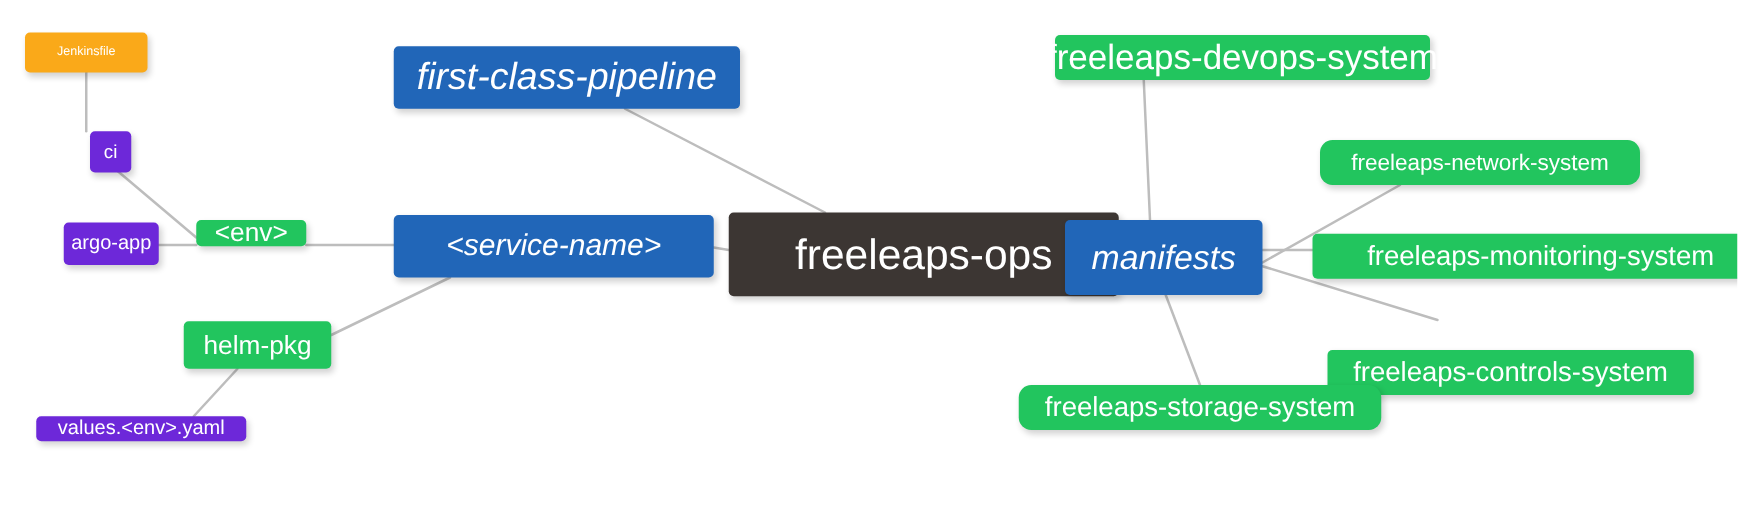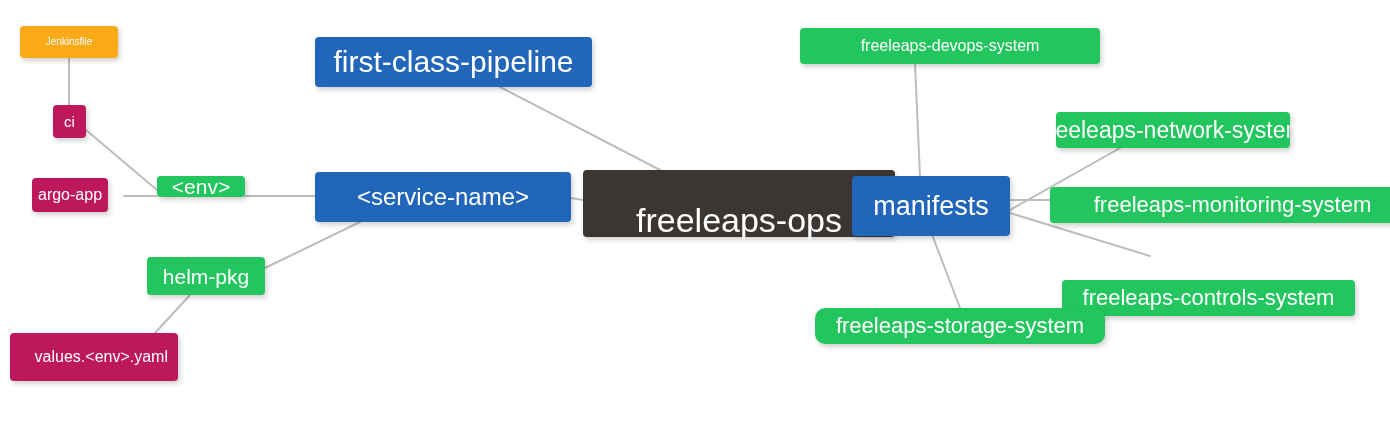--- a/index.html
+++ b/index.html
@@ -39,23 +39,23 @@
     box-shadow: 2px 3px 5px rgba(0,0,0,0.18);
     text-align: center;
     padding: 0 10px;
   }
   .node-label {
     display: block;
     white-space: nowrap;
   }
   
   .t-root   { background: #3c3633; }
-  .t-blue   { background: #2166b8; }
+  .t-blue   { background: #2166b8; font-style: italic; }
   .t-green  { background: #22c55e; }
-  .t-red    { background: #be185d; }
+  .t-red    { background: #6d28d9; margin-left: 19px; }
   .t-orange { background: #faa919; }
 </style>
 </head>
 <body>
 
 <div id="mindmap">
   <svg id="edge-layer" width="1390" height="421" viewBox="0 0 1390 421">
       <line x1="69" y1="58" x2="69" y2="105" stroke="#bdbdbd" stroke-width="2" stroke-linecap="round"></line>
       <line x1="86" y1="130" x2="157" y2="190" stroke="#bdbdbd" stroke-width="2" stroke-linecap="round"></line>
       <line x1="124" y1="196" x2="157" y2="196" stroke="#bdbdbd" stroke-width="2" stroke-linecap="round"></line>
@@ -80,39 +80,39 @@
       </div>
       <div class="node t-red" style="left: 32px; top: 178px; width: 76px; height: 34px; font-size: 16px;">
         <span class="node-label">argo-app</span>
       </div>
       <div class="node t-green" style="left: 157px; top: 176px; width: 88px; height: 21px; font-size: 21px;">
         <span class="node-label">&lt;env&gt;</span>
       </div>
       <div class="node t-green" style="left: 147px; top: 257px; width: 118px; height: 38px; font-size: 21px;">
         <span class="node-label">helm-pkg</span>
       </div>
-      <div class="node t-red" style="left: 10px; top: 333px; width: 168px; height: 48px; font-size: 16px; justify-content: flex-end;">
+      <div class="node t-red" style="left: 10px; top: 333px; width: 168px; height: 20px; font-size: 16px;">
         <span class="node-label">values.&lt;env&gt;.yaml</span>
       </div>
       <div class="node t-blue" style="left: 315px; top: 37px; width: 277px; height: 50px; font-size: 30px;">
         <span class="node-label">first-class-pipeline</span>
       </div>
       <div class="node t-blue" style="left: 315px; top: 172px; width: 256px; height: 50px; font-size: 24px;">
         <span class="node-label">&lt;service-name&gt;</span>
       </div>
-      <div class="node t-root" style="left: 583px; top: 170px; width: 312px; height: 67px; font-size: 34px; align-items: flex-end;">
+      <div class="node t-root" style="left: 583px; top: 170px; width: 312px; height: 67px; font-size: 34px;">
         <span class="node-label">freeleaps-ops</span>
       </div>
       <div class="node t-blue" style="left: 852px; top: 176px; width: 158px; height: 60px; font-size: 27px;">
         <span class="node-label">manifests</span>
       </div>
-      <div class="node t-green" style="left: 800px; top: 28px; width: 300px; height: 36px; font-size: 16px;">
+      <div class="node t-green" style="left: 844px; top: 28px; width: 300px; height: 36px; font-size: 28px;">
         <span class="node-label">freeleaps-devops-system</span>
       </div>
-      <div class="node t-green" style="left: 1056px; top: 112px; width: 234px; height: 36px; font-size: 23px;">
+      <div class="node t-green" style="left: 1056px; top: 112px; width: 256px; height: 36px; font-size: 18px; border-radius: 10px;">
         <span class="node-label">freeleaps-network-system</span>
       </div>
       <div class="node t-green" style="left: 1050px; top: 187px; width: 365px; height: 36px; font-size: 22px;">
         <span class="node-label">freeleaps-monitoring-system</span>
       </div>
       <div class="node t-green" style="left: 1062px; top: 256px; width: 293px; height: 36px; font-size: 22px; margin-top: 24px;">
         <span class="node-label">freeleaps-controls-system</span>
       </div>
       <div class="node t-green" style="left: 815px; top: 308px; width: 290px; height: 36px; font-size: 22px; border-radius: 10px;">
         <span class="node-label">freeleaps-storage-system</span>

